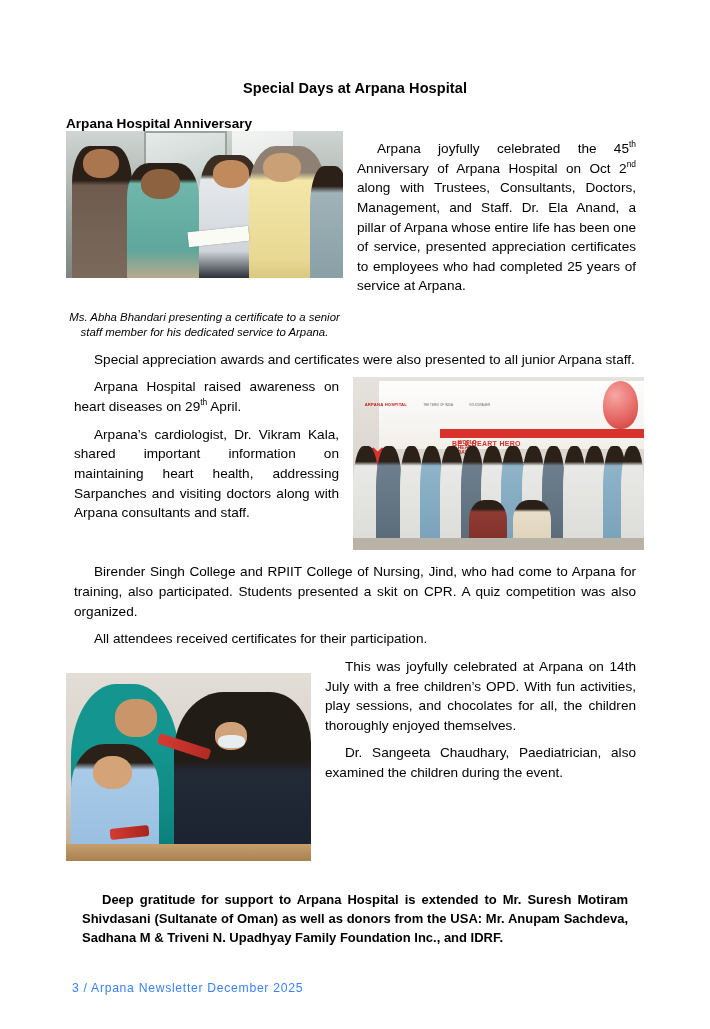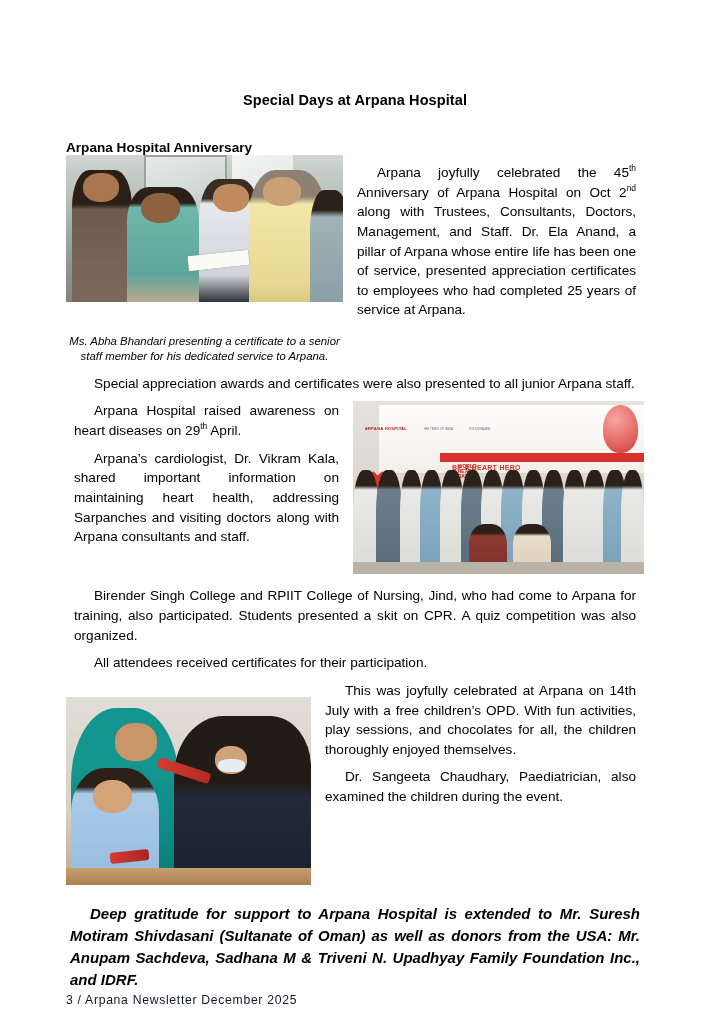--- a/index.html
+++ b/index.html
@@ -16,21 +16,21 @@
     position: relative;
     width: 710px;
     height: 1029px;
     padding: 0 66px;
   }
   .doc-title {
     text-align: center;
     font-weight: bold;
     font-size: 14.5px;
     letter-spacing: 0.1px;
-    margin: 16px;
+    margin: 4px;
     padding-top: 76px;
   }
   .section-head {
     font-weight: bold;
     font-size: 13.6px;
     margin: 0;
     padding-top: 16px;
   }
   p {
     margin: 8px;
@@ -269,36 +269,35 @@
     background: linear-gradient(90deg,#d43c33,#a8241e);
     transform: rotate(-6deg); border-radius: 3px;
   }
   #photo-childrensday .desk {
     position: absolute; left: 0; bottom: 0; width: 100%; height: 9%;
     background: linear-gradient(180deg,#c79e6e,#a9804f);
   }
 
   
   .note {
-    font-style: italic;
     font-weight: bold;
-    font-size: 15px;
+    font-size: 13px;
     line-height: 1.46;
     text-align: justify;
     text-indent: 20px;
-    margin: 4px;
+    margin: 16px;
     padding-top: 12px;
   }
   .footer {
     position: absolute;
-    left: 66px;
+    left: 72px;
     bottom: 38px;
     font-size: 12.2px;
     letter-spacing: .7px;
-    color: #0f172a;
+    color: #3b82f6;
   }
 </style>
 </head>
 <body>
 
 <div class="page">
 
   <h1 class="doc-title">Special Days at Arpana Hospital</h1>
 
   <h2 class="section-head">Arpana Hospital Anniversary</h2>

